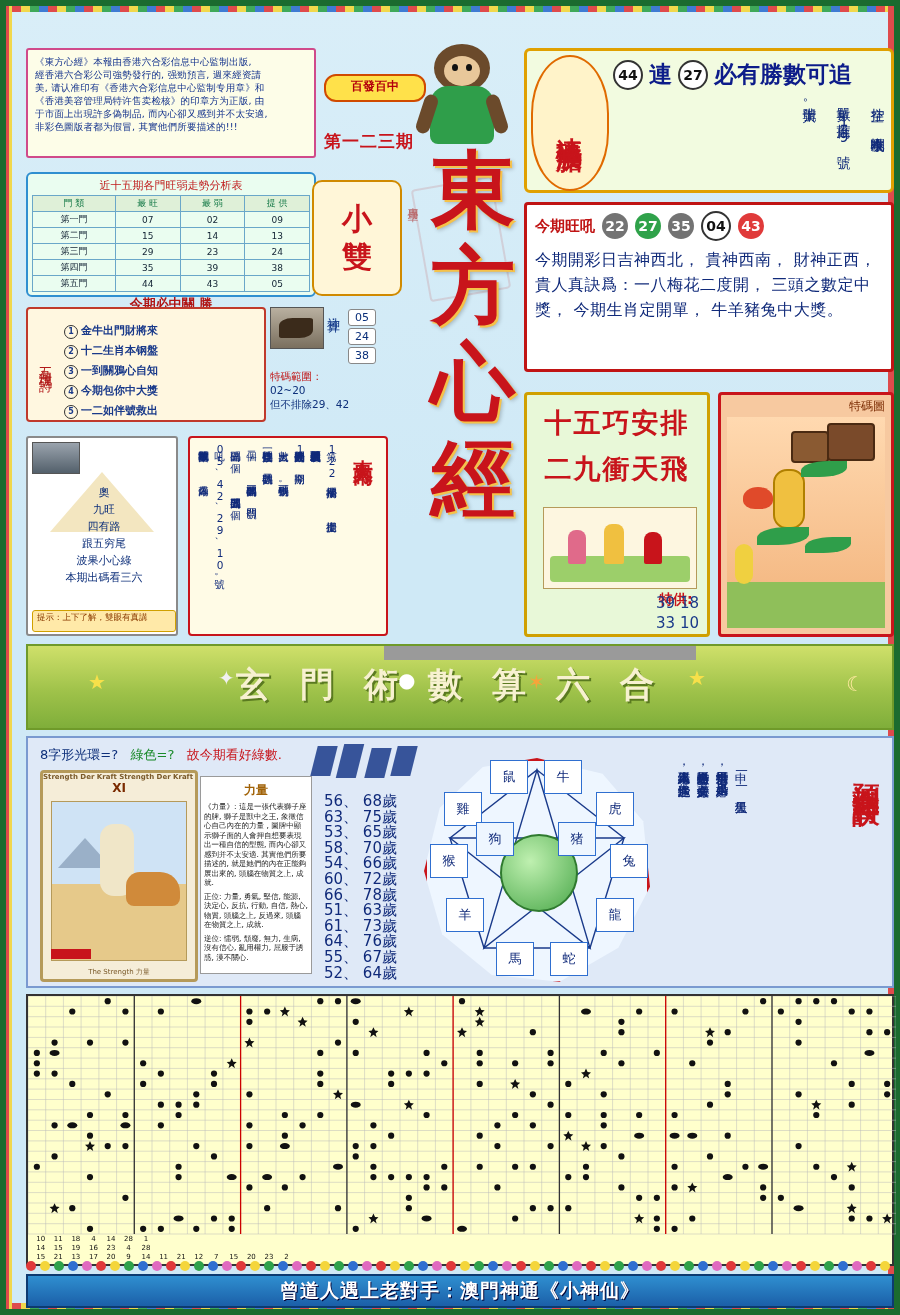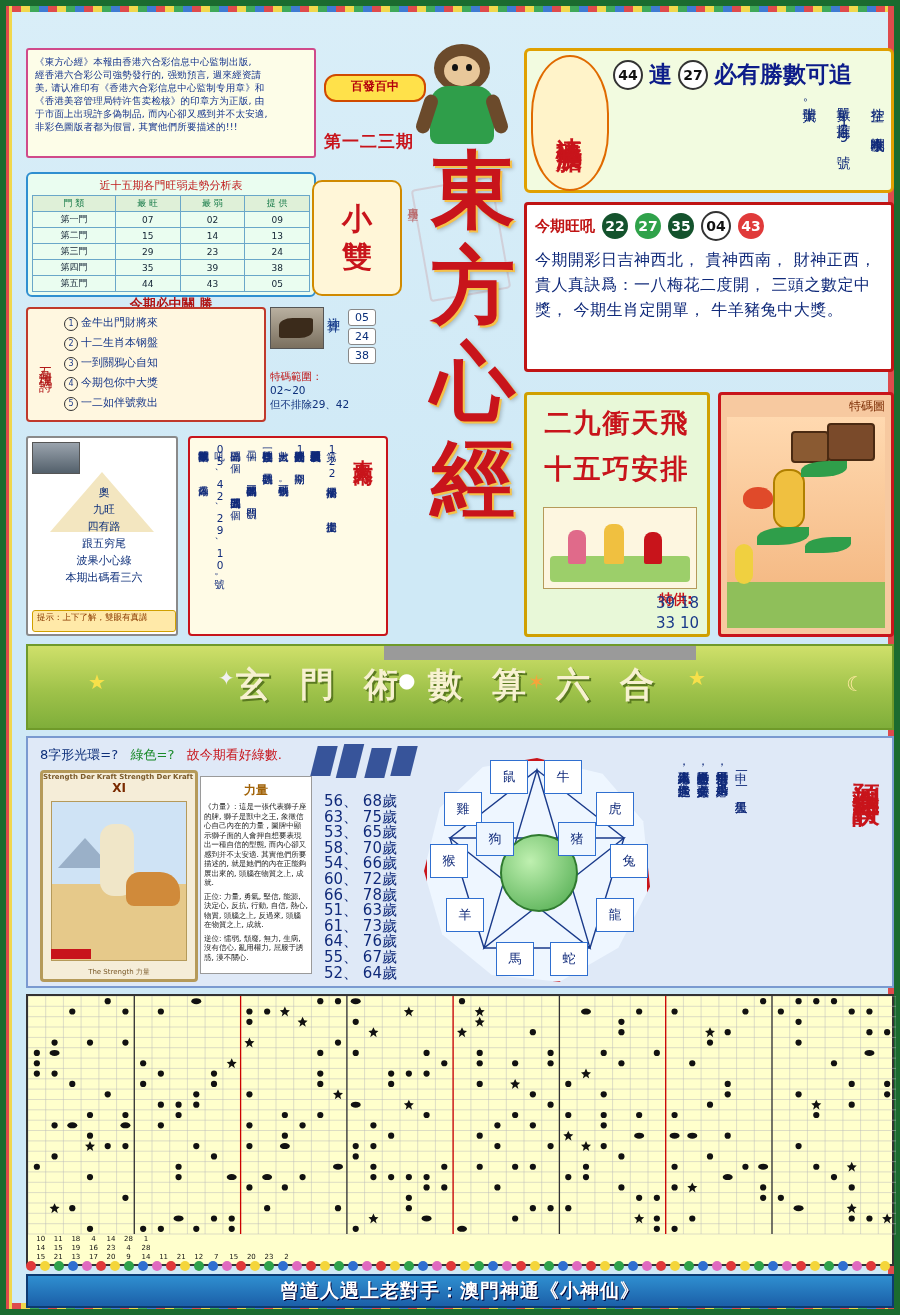--- a/index.html
+++ b/index.html
@@ -38,21 +38,21 @@
   #trendBox{left:14px;top:160px;width:290px;height:125px;background:#eafdf0;border:2px solid #2f8fd0;border-radius:6px;padding:4px;}
   #trendTitle{font-size:11px;color:#c01a1a;text-align:center;margin-bottom:2px;}
   table.trend{width:100%;border-collapse:collapse;font-size:9px;color:#123;}
   table.trend td,table.trend th{border:1px solid #6aa7c9;text-align:center;padding:1px 0;font-weight:normal;}
   table.trend th{background:#dff0d8;color:#174;font-size:9px;}
   #trendFoot{text-align:center;font-size:13px;color:#b01414;margin-top:3px;font-weight:bold;}
 
   
   #poemBox{left:14px;top:295px;width:240px;height:115px;background:#fff7e0;border:2px solid #c0392b;border-radius:4px;display:flex;}
   #poemLabel{width:34px;writing-mode:vertical-rl;text-orientation:upright;font-size:13px;color:#b21a1a;display:flex;align-items:center;justify-content:center;letter-spacing:3px;}
-  #poemLines{flex:1;padding:4px 2px;}
+  #poemLines{flex:1;padding:12px 2px;font-weight:bold;}
   .poemline{font-size:11px;color:#1a3a8a;line-height:20px;white-space:nowrap;}
   .circ{display:inline-block;border:1px solid #333;border-radius:50%;width:12px;height:12px;line-height:12px;text-align:center;font-size:8px;margin-right:3px;}
 
   
   #shenBox{left:258px;top:295px;width:118px;height:115px;}
   #horseImg{position:absolute;left:0;top:0;width:52px;height:40px;background:linear-gradient(180deg,#b9b0a0,#7a6f5e);border:1px solid #555;}
   #horseImg:after{content:"";position:absolute;left:8px;top:10px;width:34px;height:20px;background:#3b2b1b;border-radius:40% 10% 40% 10%;}
   #shenLabel{position:absolute;left:54px;top:0;font-size:13px;color:#153a8a;writing-mode:vertical-rl;text-orientation:upright;letter-spacing:2px;height:64px;}
   #shenNums{position:absolute;left:78px;top:2px;font-size:11px;color:#0a2f7a;line-height:15px;}
   #shenNums span{display:block;border:1px solid #888;border-radius:3px;padding:0 3px;background:#fff;margin-bottom:2px;width:20px;text-align:center;}
@@ -84,21 +84,21 @@
   
   #xiaoShuang{position:absolute;left:300px;top:168px;width:86px;height:112px;background:#fff6d8;border:2px solid #d08a00;border-radius:10px;display:flex;flex-direction:column;align-items:center;justify-content:center;}
   #xiaoShuang div{font-size:30px;color:#c8141b;font-weight:bold;line-height:38px;font-family:"DejaVu Serif",serif;}
 
   
   #lianBox{left:512px;top:36px;width:370px;height:145px;background:#f2fbe0;border:3px solid #e0a000;border-radius:6px;}
   #lianLeft{position:absolute;left:4px;top:4px;width:74px;height:132px;background:#fff3c9;border:2px solid #e06a00;border-radius:40px/60px;display:flex;align-items:center;justify-content:center;}
   #lianLeft span{writing-mode:vertical-rl;text-orientation:upright;font-size:26px;font-weight:bold;color:#c8141b;letter-spacing:3px;}
   #lianTop{position:absolute;left:86px;top:8px;font-size:23px;color:#0d1c8a;font-weight:bold;display:flex;align-items:center;gap:6px;}
   .ball{display:inline-flex;align-items:center;justify-content:center;border-radius:50%;width:26px;height:26px;font-size:14px;color:#fff;font-weight:bold;}
-  .ball.blue{background:#14532d;} .ball.green{background:#2fa24a;} .ball.red{background:#e03a3a;}
+  .ball.blue{background:#737373;} .ball.green{background:#2fa24a;} .ball.red{background:#e03a3a;}
   .ball.outline{background:#fff;color:#111;border:2px solid #333;}
   #lianBody{position:absolute;left:86px;top:46px;width:276px;height:92px;font-size:14px;color:#102a7a;line-height:22px;}
   #lianBody .vcol{writing-mode:vertical-rl;text-orientation:upright;height:88px;}
 
   
   #hotBox{left:512px;top:190px;width:370px;height:170px;background:#fff;border:3px solid #c01414;border-radius:4px;padding:6px 8px;box-sizing:border-box;}
   #hotHead{display:flex;align-items:center;gap:7px;}
   #hotHead .lbl{font-size:15px;color:#c01414;font-weight:bold;}
   #hotText{margin-top:6px;font-size:16px;line-height:25px;color:#102a7a;letter-spacing:.5px;}
 
@@ -363,22 +363,22 @@
       <div class="vcol">出大數 ， 特別號碼可中。</div>
       <div class="vcol">一門號碼直接挂空 、二門號碼數</div>
       <div class="vcol">二個 ， 三門號碼開出三個 、四門號</div>
       <div class="vcol">碼開出 一個 ， 五門號碼開出 一個 。</div>
       <div class="vcol">吼05、42、29、10號。</div>
       <div class="vcol">故本攔吼開單雙數 。 內幕爆</div>
     </div>
   </div>
 
   <div class="box" id="poem29">
+    <div class="line">十五巧安排</div>
     <div class="line">二九衝天飛</div>
-    <div class="line">十五巧安排</div>
     <div class="pic">
       <div class="g"></div>
           <div class="f1"></div>
           <div class="f2"></div>
           <div class="f3"></div>
     </div>
     <div class="tk">特供:</div>
     <div class="tkn" style="left:auto;right:8px;top:198px;text-align:center;">
       <div>39  18</div>
       <div>33  10</div>

